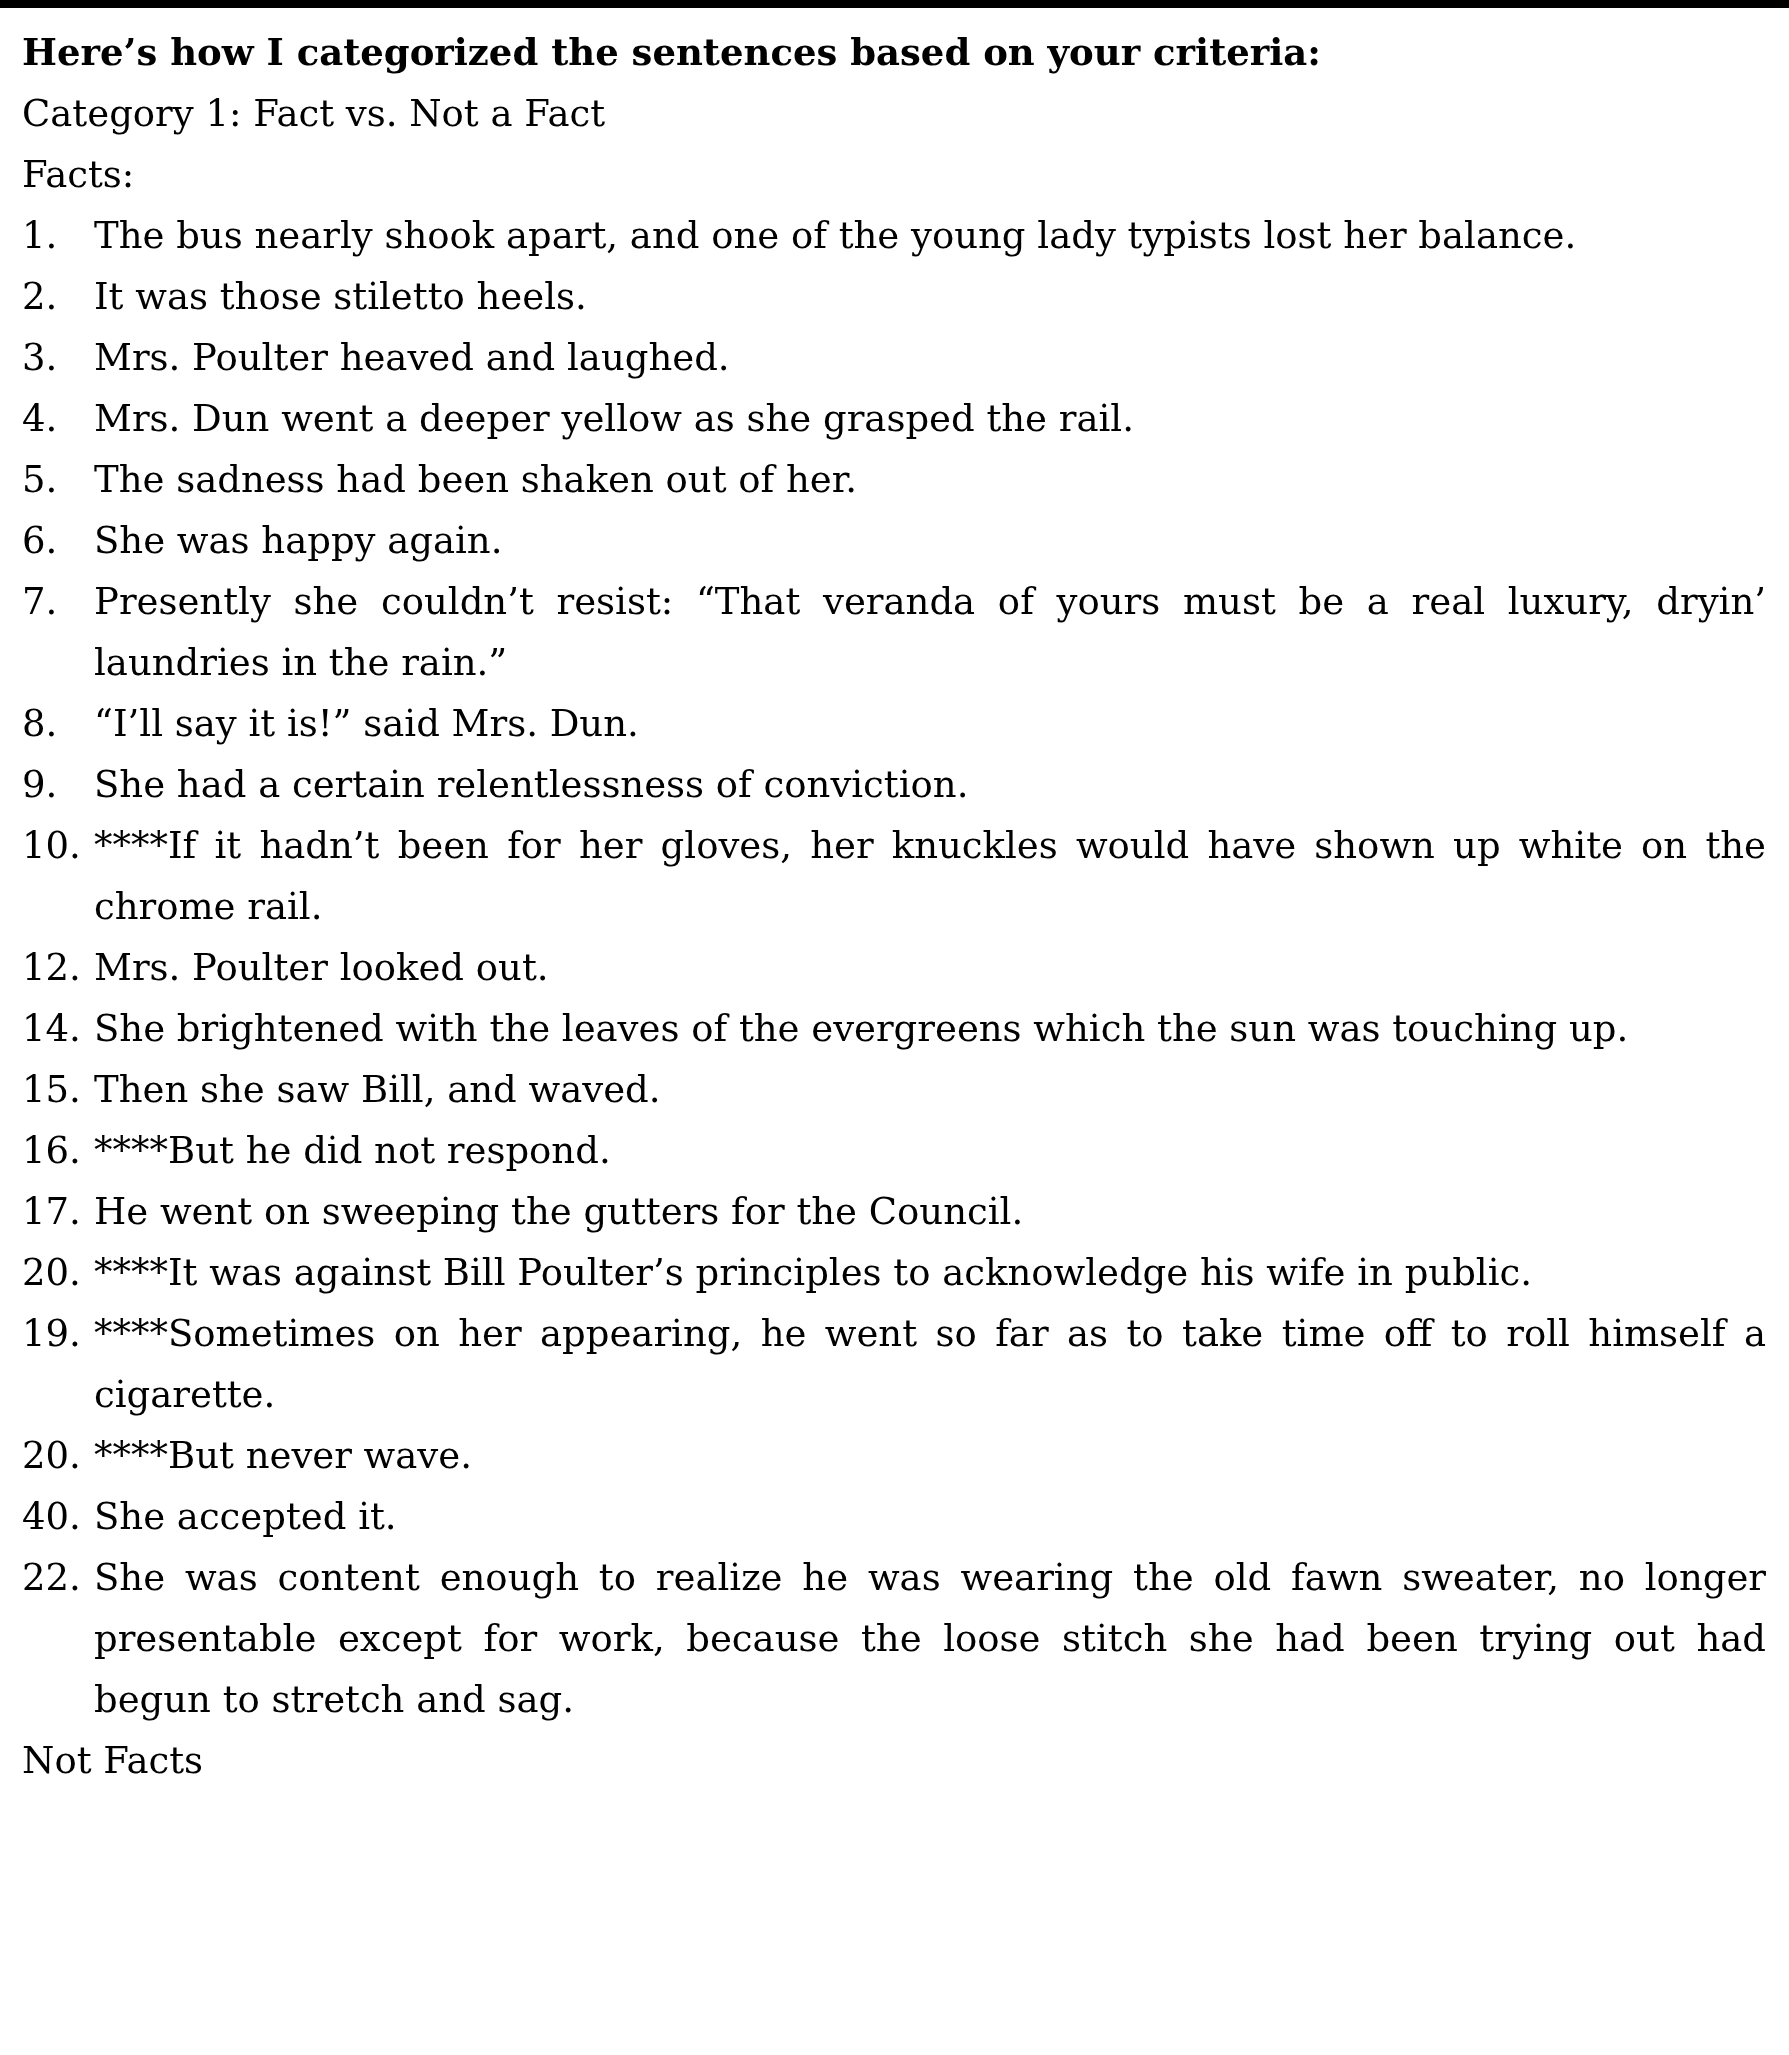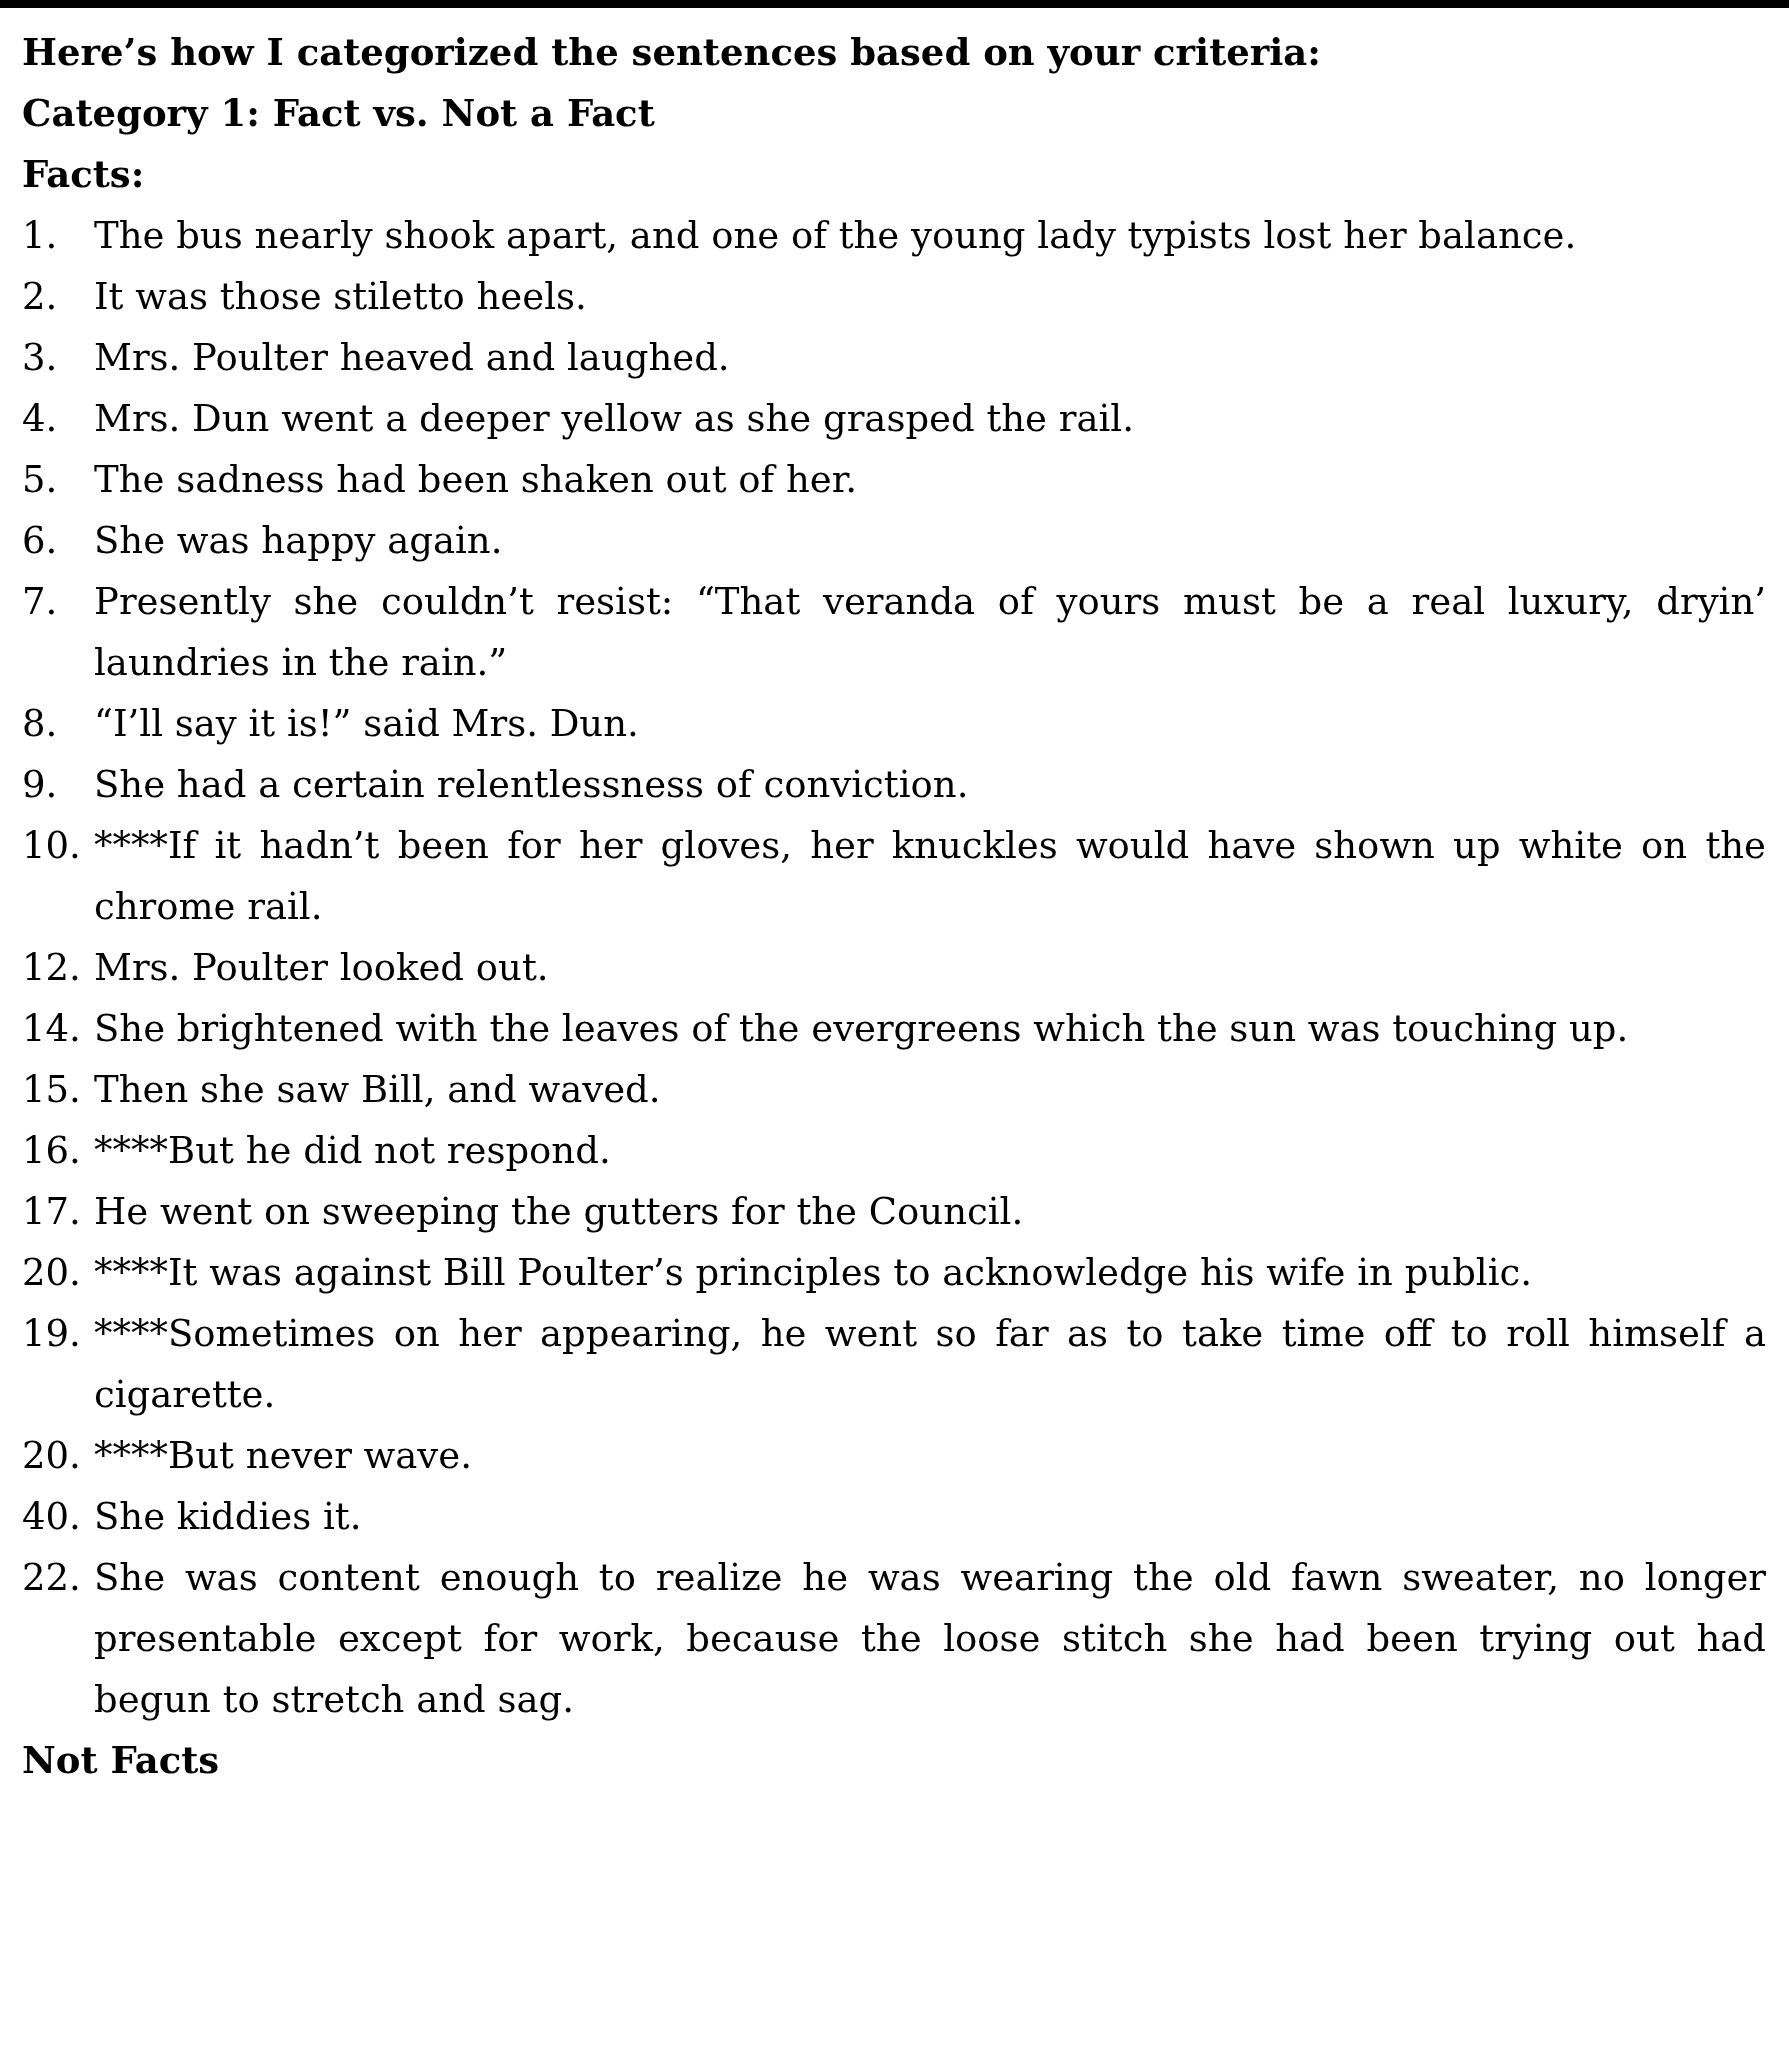--- a/index.html
+++ b/index.html
@@ -19,21 +19,21 @@
     background: #000000;
     margin-bottom: 14.5px;
   }
   .page-content {
     padding: 0 23px 0 22px;
   }
   .intro {
     font-weight: bold;
   }
   .heading {
-    font-weight: bold;
+    font-weight: normal;
   }
   ol.fact-list {
     list-style: none;
   }
   ol.fact-list li {
     display: flex;
     align-items: flex-start;
   }
   ol.fact-list .num {
     flex: 0 0 72px;
@@ -121,21 +121,21 @@
       <li>
         <span class="num">19.</span>
         <span class="txt">****Sometimes on her appearing, he went so far as to take time off to roll himself a cigarette.</span>
       </li>
       <li>
         <span class="num">20.</span>
         <span class="txt">****But never wave.</span>
       </li>
       <li>
         <span class="num">40.</span>
-        <span class="txt">She kiddies it.</span>
+        <span class="txt">She accepted it.</span>
       </li>
       <li>
         <span class="num">22.</span>
         <span class="txt">She was content enough to realize he was wearing the old fawn sweater, no longer presentable except for work, because the loose stitch she had been trying out had begun to stretch and sag.</span>
       </li>
     </ol>
   <p class="heading">Not Facts</p>
 </div>
 
 

